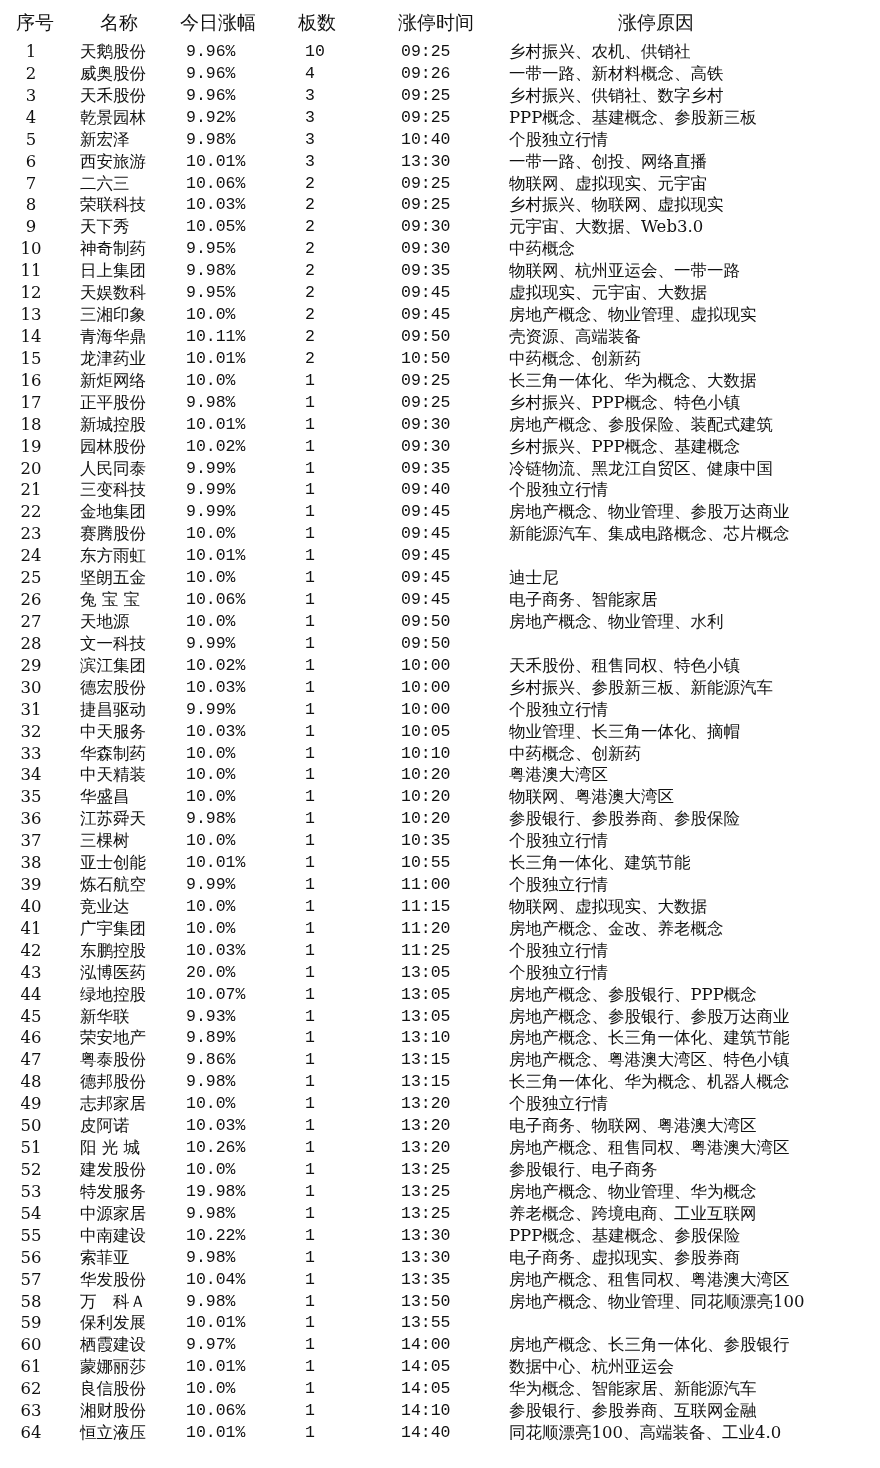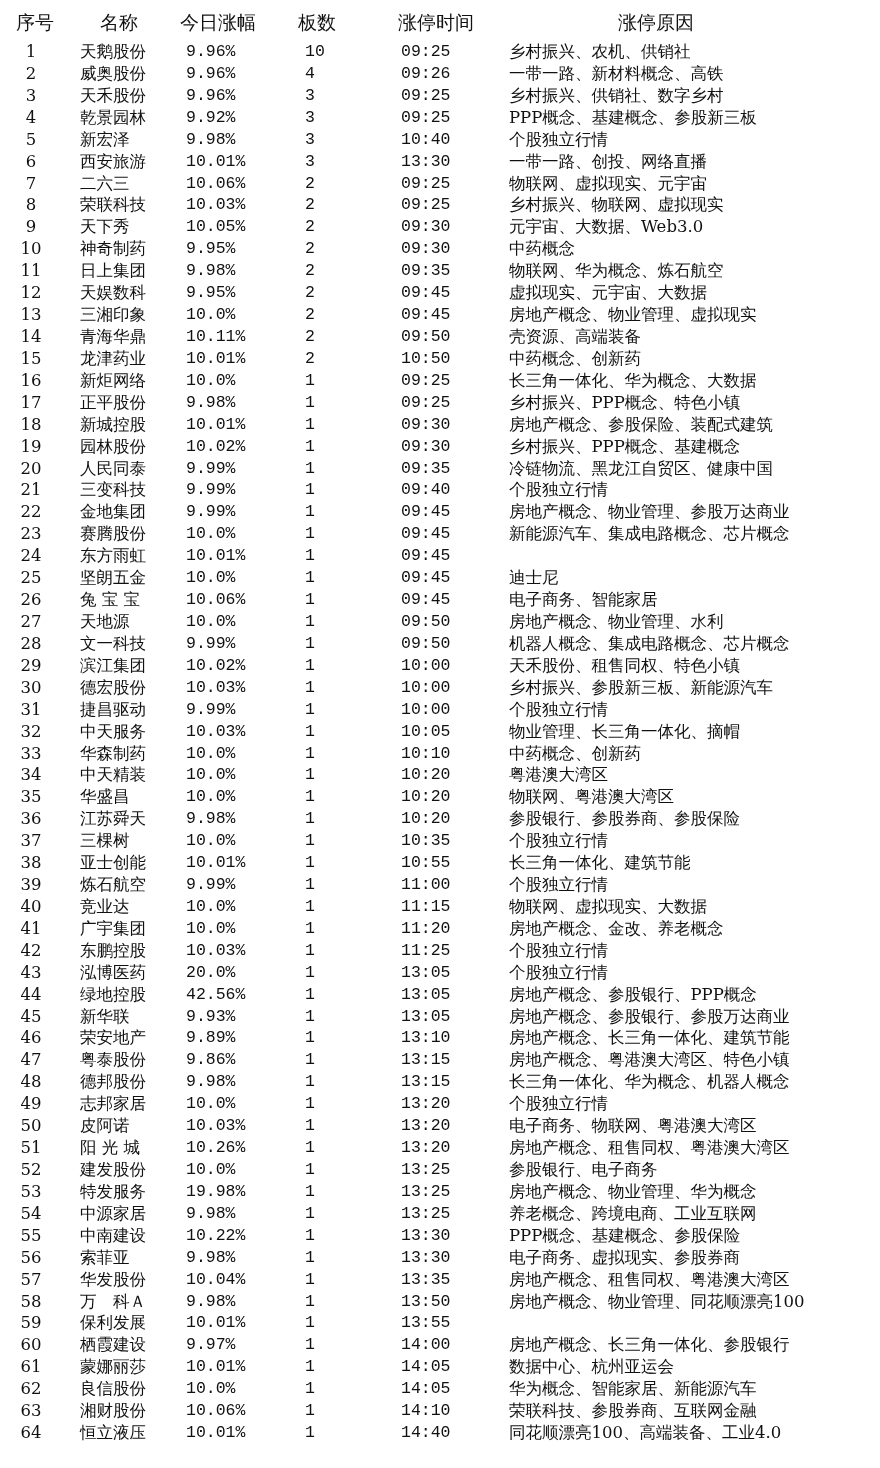--- a/index.html
+++ b/index.html
@@ -115,21 +115,21 @@
       <span class="c-boards">2</span>
       <span class="c-time">09:30</span>
       <span class="c-reason">中药概念</span>
     </div>
     <div class="row">
       <span class="c-idx">11</span>
       <span class="c-name">日上集团</span>
       <span class="c-chg">9.98%</span>
       <span class="c-boards">2</span>
       <span class="c-time">09:35</span>
-      <span class="c-reason">物联网、华为概念、炼石航空</span>
+      <span class="c-reason">物联网、杭州亚运会、一带一路</span>
     </div>
     <div class="row">
       <span class="c-idx">12</span>
       <span class="c-name">天娱数科</span>
       <span class="c-chg">9.95%</span>
       <span class="c-boards">2</span>
       <span class="c-time">09:45</span>
       <span class="c-reason">虚拟现实、元宇宙、大数据</span>
     </div>
     <div class="row">
@@ -250,21 +250,20 @@
       <span class="c-boards">1</span>
       <span class="c-time">09:50</span>
       <span class="c-reason">房地产概念、物业管理、水利</span>
     </div>
     <div class="row">
       <span class="c-idx">28</span>
       <span class="c-name">文一科技</span>
       <span class="c-chg">9.99%</span>
       <span class="c-boards">1</span>
       <span class="c-time">09:50</span>
-      <span class="c-reason">机器人概念、集成电路概念、芯片概念</span>
     </div>
     <div class="row">
       <span class="c-idx">29</span>
       <span class="c-name">滨江集团</span>
       <span class="c-chg">10.02%</span>
       <span class="c-boards">1</span>
       <span class="c-time">10:00</span>
       <span class="c-reason">天禾股份、租售同权、特色小镇</span>
     </div>
     <div class="row">
@@ -375,21 +374,21 @@
       <span class="c-idx">43</span>
       <span class="c-name">泓博医药</span>
       <span class="c-chg">20.0%</span>
       <span class="c-boards">1</span>
       <span class="c-time">13:05</span>
       <span class="c-reason">个股独立行情</span>
     </div>
     <div class="row">
       <span class="c-idx">44</span>
       <span class="c-name">绿地控股</span>
-      <span class="c-chg">42.56%</span>
+      <span class="c-chg">10.07%</span>
       <span class="c-boards">1</span>
       <span class="c-time">13:05</span>
       <span class="c-reason">房地产概念、参股银行、PPP概念</span>
     </div>
     <div class="row">
       <span class="c-idx">45</span>
       <span class="c-name">新华联</span>
       <span class="c-chg">9.93%</span>
       <span class="c-boards">1</span>
       <span class="c-time">13:05</span>
@@ -529,21 +528,21 @@
       <span class="c-boards">1</span>
       <span class="c-time">14:05</span>
       <span class="c-reason">华为概念、智能家居、新能源汽车</span>
     </div>
     <div class="row">
       <span class="c-idx">63</span>
       <span class="c-name">湘财股份</span>
       <span class="c-chg">10.06%</span>
       <span class="c-boards">1</span>
       <span class="c-time">14:10</span>
-      <span class="c-reason">荣联科技、参股券商、互联网金融</span>
+      <span class="c-reason">参股银行、参股券商、互联网金融</span>
     </div>
     <div class="row">
       <span class="c-idx">64</span>
       <span class="c-name">恒立液压</span>
       <span class="c-chg">10.01%</span>
       <span class="c-boards">1</span>
       <span class="c-time">14:40</span>
       <span class="c-reason">同花顺漂亮100、高端装备、工业4.0</span>
     </div>
   </div>

